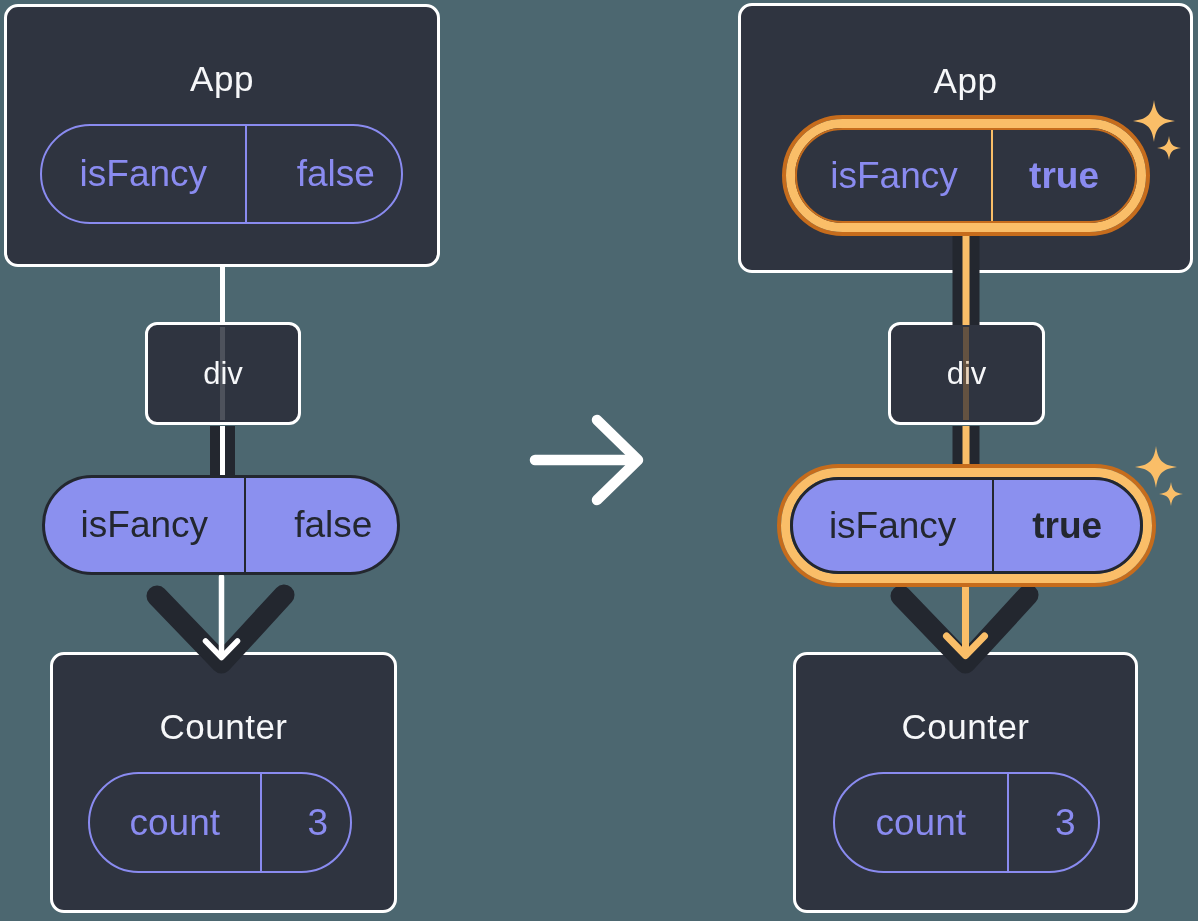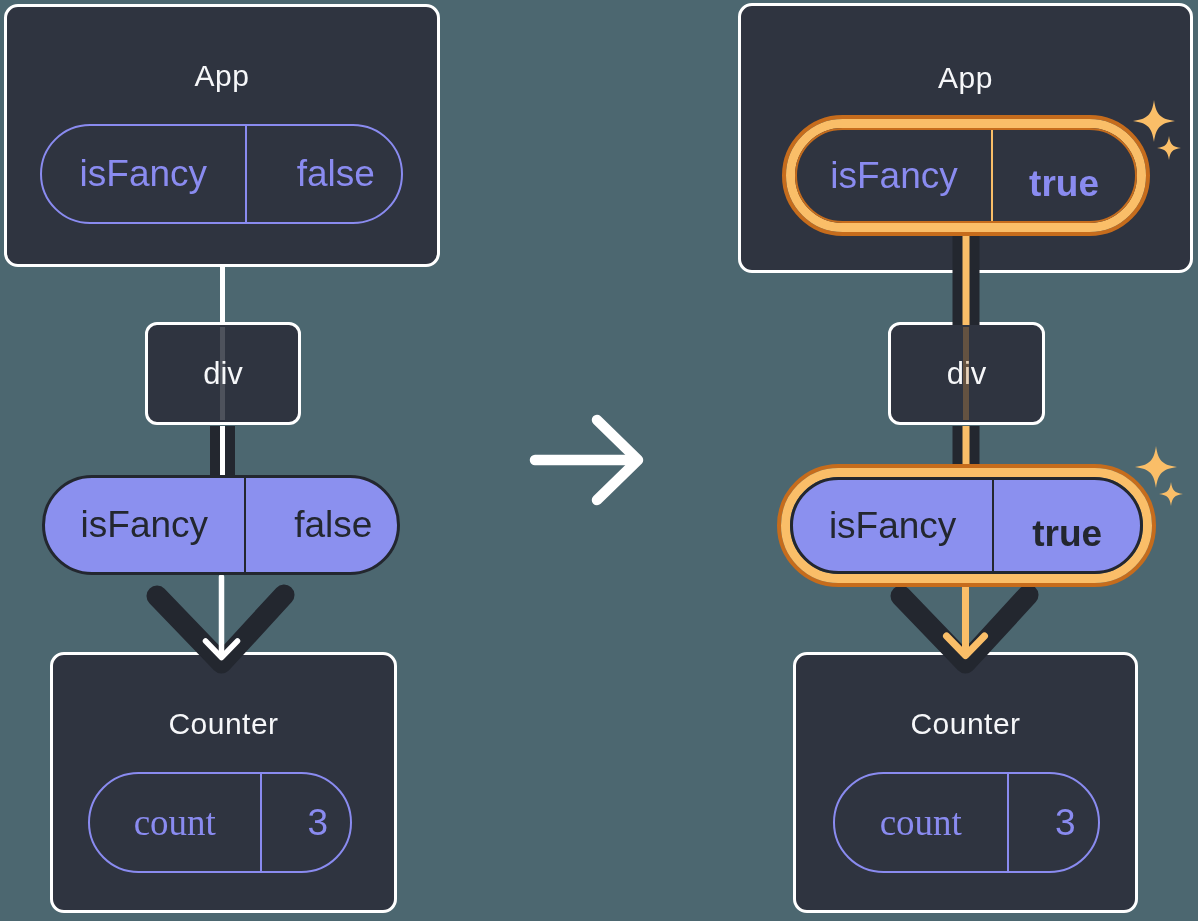--- a/index.html
+++ b/index.html
@@ -15,37 +15,37 @@
   }
   .card{
     position:absolute; box-sizing:border-box;
     background:var(--card,#2F3440);
     border:3px solid var(--white,#fff);
     border-radius:14px;
     z-index:1;
   }
   .card-title{
     position:absolute; left:0; width:100%; text-align:center;
-    color:var(--title,#F6F7F9); font-size:30px; font-weight:500; letter-spacing:.5px;
+    color:var(--title,#F6F7F9); font-size:35px; font-weight:500; letter-spacing:.5px;
   }
   .div-label{
     position:absolute; inset:0; display:flex; align-items:center; justify-content:center;
     color:var(--title,#F6F7F9); font-size:31px; font-weight:500; z-index:2;
   }
   
   .pill{
     position:absolute; box-sizing:border-box; display:flex;
     border-radius:999px; z-index:3; font-size:37px;
   }
   .pill .cell{
     display:flex; align-items:center; justify-content:center;
     flex:0 0 57%; box-sizing:border-box; height:100%;
   }
   .pill .cell.value{flex:1;margin-left:24px;}
-  .pill.counter-pill .cell.name{flex:0 0 66%;font-family:Liberation Serif, serif;}
+  .pill.counter-pill .cell.name{flex:0 0 66%;}
   .outline-pill{ border:2.5px solid var(--purple,#8A8BF0); color:var(--purple,#8A8BF0); }
   .outline-pill .cell.name{ border-right:2.5px solid var(--purple,#8A8BF0); }
   .filled-pill{
     background:var(--purple_fill,#8B90EF); border:3px solid var(--ink,#23272F);
     color:var(--ink,#23272F);
   }
   .filled-pill .cell.name{ border-right:2.5px solid var(--ink,#23272F); }
   .bold{font-weight:700;}
   
   .pill-ring{
@@ -57,21 +57,21 @@
     border:9px solid var(--orange,#FABE68); border-radius:999px;
   }
   .ring-core{
     width:100%; height:100%; box-sizing:border-box; display:flex;
     border-radius:999px; font-size:37px;
   }
   .ring-core .cell{
     display:flex; align-items:center; justify-content:center;
     flex:0 0 58%; box-sizing:border-box; height:100%;
   }
-  .ring-core .cell.value{flex:1;margin-top:8px;}
+  .ring-core .cell.value{flex:1;}
   .ring-core.dark-core{
     border:2.5px solid var(--orange_dark,#C66C1C);
     background:var(--card,#2F3440); color:var(--purple,#8A8BF0);
   }
   .ring-core.dark-core .cell.name{ border-right:2.5px solid var(--orange,#FABE68); }
   .ring-core.purple-core{
     border:3px solid var(--ink,#23272F);
     background:var(--purple_fill,#8B90EF); color:var(--ink,#23272F);
   }
   .ring-core.purple-core .cell.name{ border-right:2.5px solid var(--ink,#23272F); }

